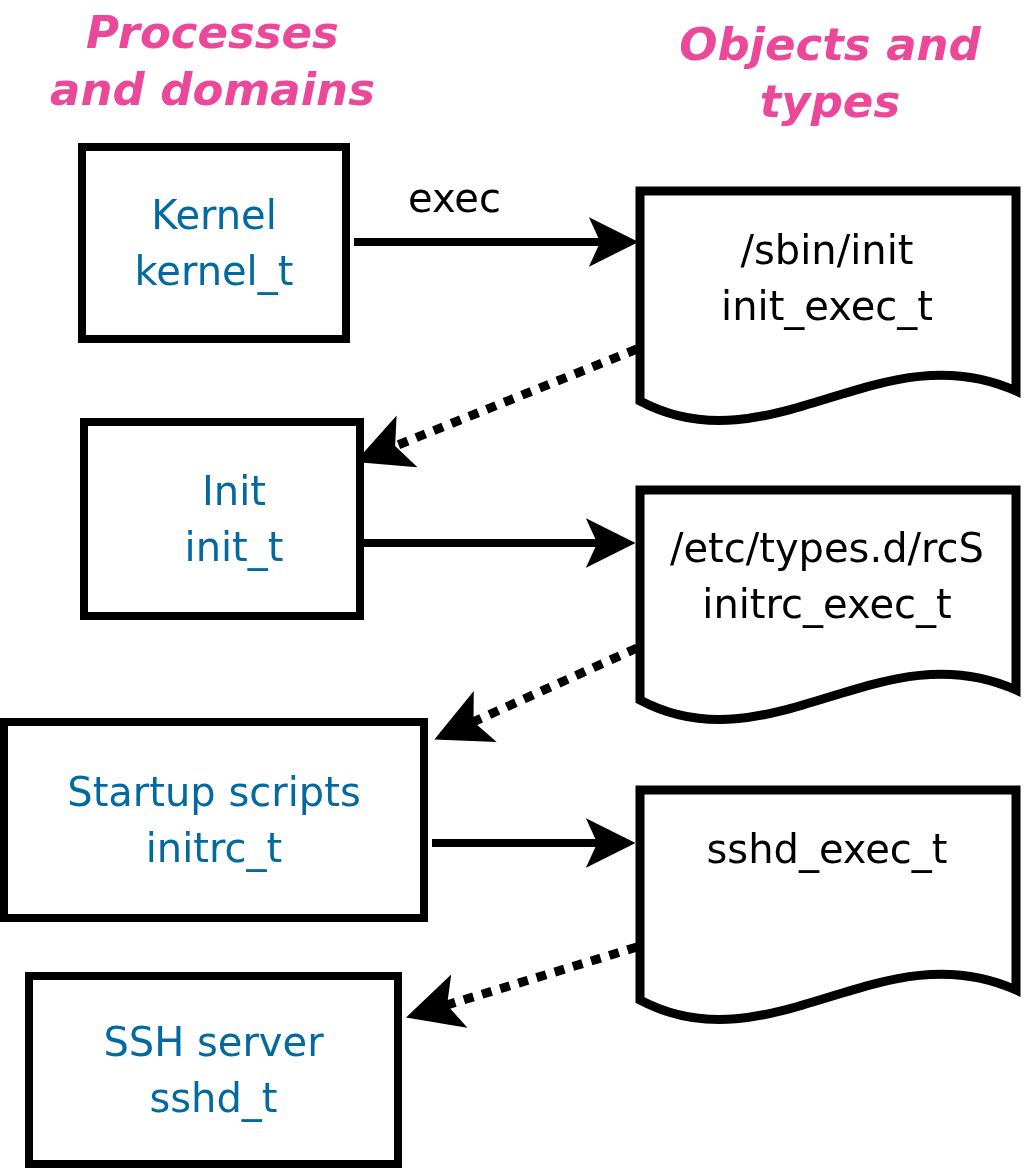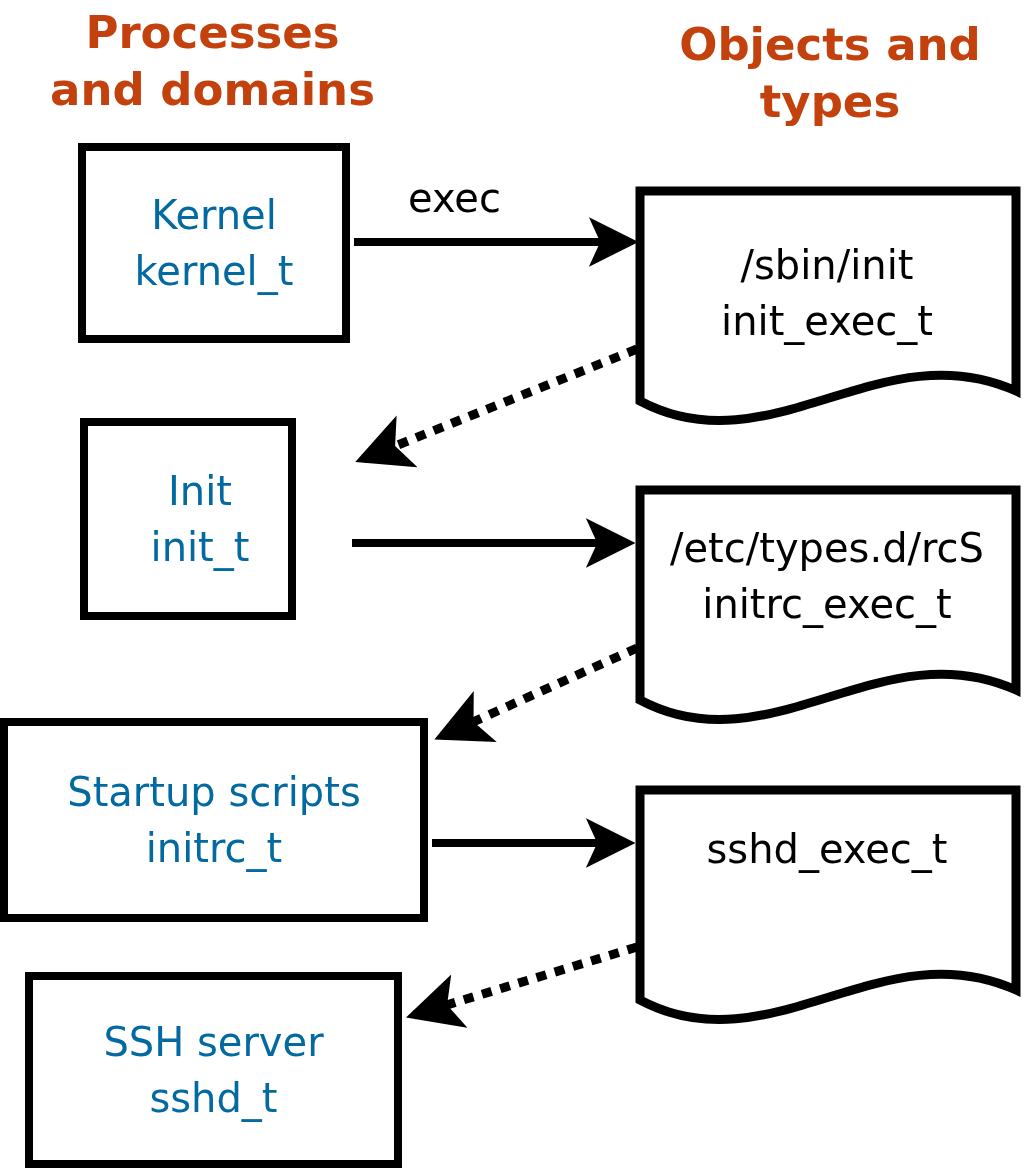--- a/index.html
+++ b/index.html
@@ -11,21 +11,22 @@
     color: #000000;
     font-family: "DejaVu Sans", "Liberation Sans", sans-serif;
     overflow: hidden;
   }
   .col-header {
     position: absolute;
     text-align: center;
     font-weight: bold;
     font-size: 45px;
     line-height: 57px;
-    color: #c2410c;
+    color: #ec4899;
+    font-style: italic;
   }
   .pbox {
     position: absolute;
     box-sizing: border-box;
     border: 8px solid #000000;
     background: #ffffff;
     display: flex;
     flex-direction: column;
     align-items: center;
     justify-content: center;
@@ -83,34 +84,34 @@
   </div>
   <div class="col-header" style="left:640px; top:16px; width:380px;">
     <div>Objects and</div>
     <div>types</div>
   </div>
 
   <div class="pbox" style="left:78px; top:143px; width:272px; height:200px;">
     <div>Kernel</div>
     <div>kernel_t</div>
   </div>
-  <div class="pbox" style="left:80px; top:418px; width:216px; height:202px;padding-left:24px;">
+  <div class="pbox" style="left:80px; top:418px; width:284px; height:202px;padding-left:24px;">
     <div>Init</div>
     <div>init_t</div>
   </div>
   <div class="pbox" style="left:0px; top:718px; width:428px; height:204px;">
     <div>Startup scripts</div>
     <div>initrc_t</div>
   </div>
   <div class="pbox" style="left:25px; top:972px; width:377px; height:196px;">
     <div>SSH server</div>
     <div>sshd_t</div>
   </div>
 
-  <div class="doctext" style="top:237px;">
+  <div class="doctext" style="top:222px;">
     <div>/sbin/init</div>
     <div>init_exec_t</div>
   </div>
   <div class="doctext" style="top:520px;">
     <div>/etc/types.d/rcS</div>
     <div>initrc_exec_t</div>
   </div>
   <div class="doctext" style="top:821px;">
     <div>sshd_exec_t</div>
   </div>

